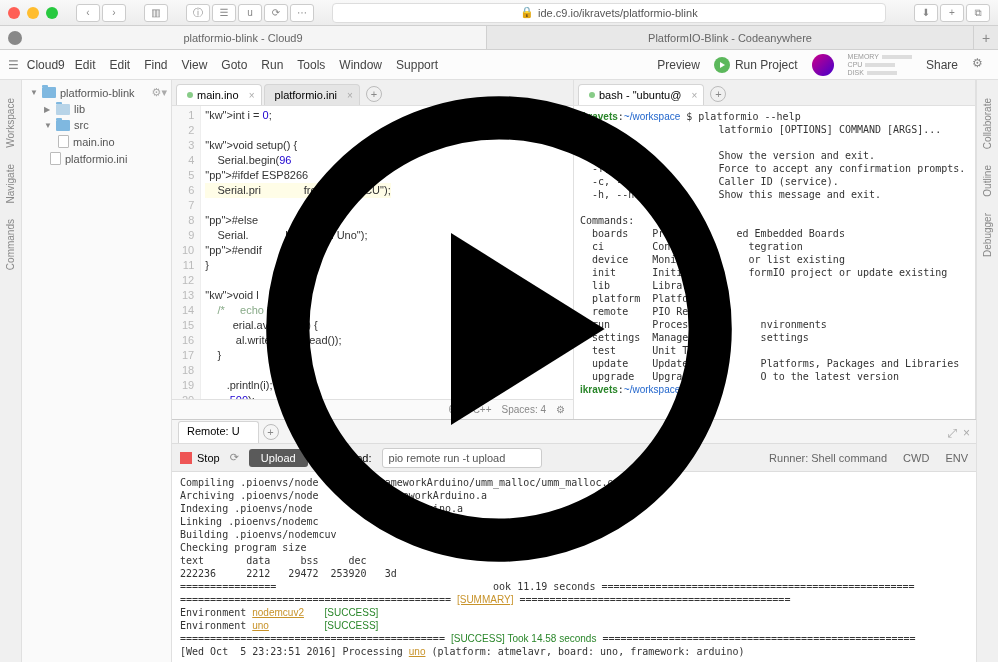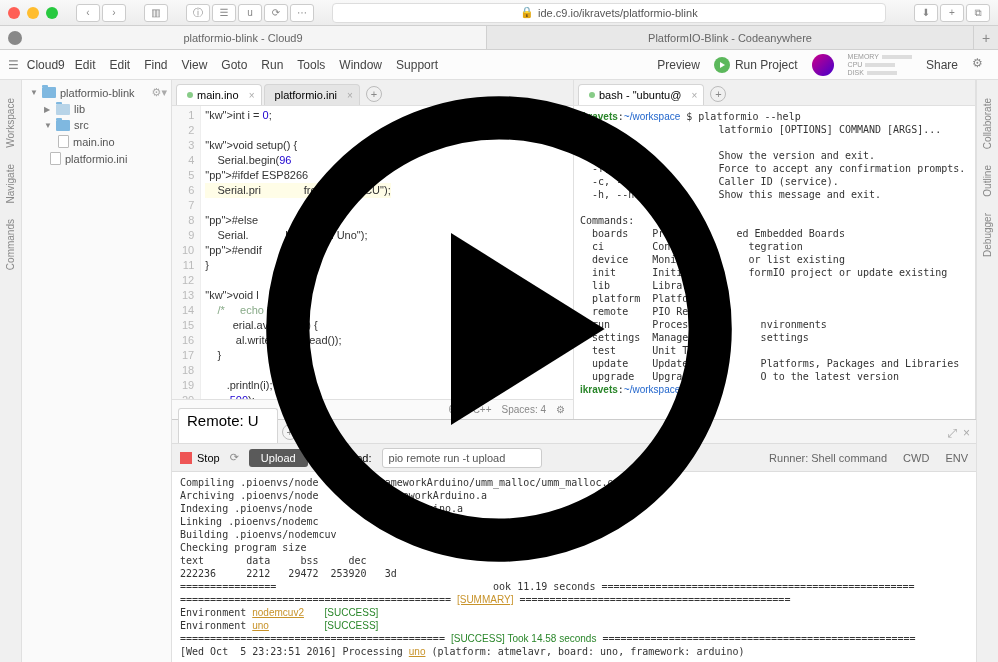--- a/index.html
+++ b/index.html
@@ -73,21 +73,21 @@
 
 .status { height:20px; border-top:1px solid #e0e0e0; background:#fafafa; display:flex; align-items:center; justify-content:flex-end; padding:0 8px; font-size:10px; color:#888; gap:10px; }
 
 
 .term { flex:1; background:#fff; padding:4px 6px; font-size:10px; line-height:13px; white-space:pre-wrap; color:#333; overflow:hidden; }
 .tg { color:#2a862a; font-weight:600; } .tb { color:#2266cc; }
 
 
 .console { border-top:1px solid #ccc; background:#f5f5f5; }
 .c-tabs { height:24px; display:flex; align-items:flex-end; padding:0 6px; border-bottom:1px solid #ddd; }
-.c-tab { padding:3px 18px 14px 8px; font-size:15px; background:#e5e5e5; border:1px solid #d5d5d5; border-bottom:none; border-radius:3px 3px 0 0; }
+.c-tab { padding:3px 18px 6px 8px; font-size:11px; background:#e5e5e5; border:1px solid #d5d5d5; border-bottom:none; border-radius:3px 3px 0 0; }
 .c-tab.active { background:#fff; }
 .c-right { margin-left:auto; display:flex; gap:6px; color:#aaa; font-size:12px; padding-bottom:3px; }
 .c-toolbar { height:28px; background:#f0f0f0; border-bottom:1px solid #ddd; display:flex; align-items:center; padding:0 8px; gap:10px; font-size:11px; }
 .c-stop { display:flex; align-items:center; gap:5px; }
 .sq { width:12px; height:12px; background:#e55; }
 .c-btn { padding:3px 12px; background:#5a5a5a; color:#fff; border-radius:3px; border:none; font-size:11px; }
 .c-cmd { flex:0 0 160px; padding:3px 6px; border:1px solid #ccc; border-radius:3px; background:#fff; font-size:11px; color:#555; }
 .c-meta { margin-left:auto; display:flex; gap:16px; color:#666; }
 .c-out { background:#fff; padding:4px 8px; font-size:10px; line-height:13px; color:#333; white-space:pre; overflow:hidden; }
 .cg { color:#2a862a; } .cy { color:#c8932a;text-decoration:underline; }

